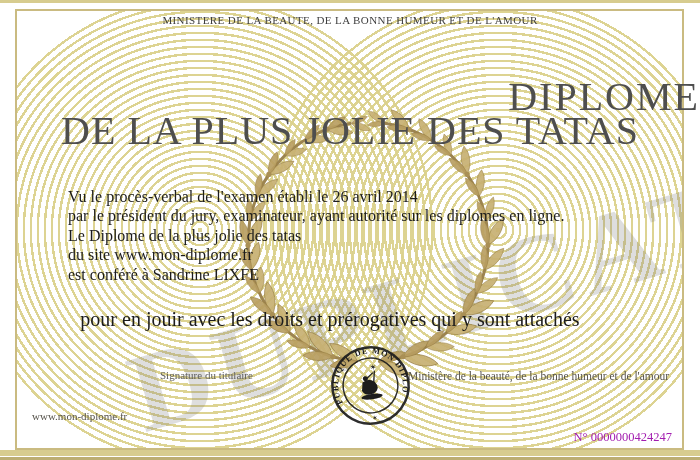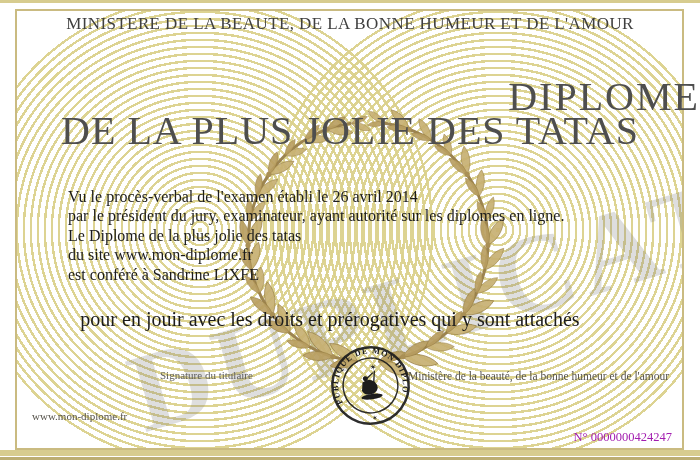--- a/index.html
+++ b/index.html
@@ -21,21 +21,21 @@
   .ring-left{left:-52px;top:-16px;}
   .ring-right{left:246px;top:-16px;}
 
   .watermark{position:absolute;left:103px;top:240px;width:610px;text-align:center;
              font-size:112px;line-height:1;letter-spacing:6px;font-weight:bold;
              color:rgba(128,128,128,0.26);transform:rotate(-17deg);white-space:nowrap;}
 
   .wreath{position:absolute;left:0;top:0;width:700px;height:460px;z-index:3;pointer-events:none;}
 
   .txt{position:absolute;z-index:5;}
-  .banner{left:0;top:14px;width:700px;text-align:center;font-size:17px;
+  .banner{left:0;top:14px;width:700px;text-align:center;font-size:11px;
           letter-spacing:0.4px;color:#3f3f3f;}
   .title1{left:0;top:76px;width:700px;text-align:right;font-size:40px;
           letter-spacing:2px;color:#4e4e4e;line-height:42px;}
   .title2{left:0;top:110px;width:700px;text-align:center;font-size:40px;
           letter-spacing:1px;color:#4e4e4e;line-height:42px;}
   .body-lines{left:68px;top:187px;width:600px;font-size:16px;line-height:19.4px;color:#1c1c1c;}
   .grant{left:0;top:308px;width:660px;text-align:center;font-size:20px;color:#1c1c1c;}
   .sig-label{left:160px;top:369px;font-size:11px;color:#5c5c5c;font-family:Liberation Serif, serif;}
   .ministry-small{left:408px;top:370px;font-size:11.5px;color:#55524a;}
   .site{left:32px;top:410px;font-size:11px;color:#55524a;}

